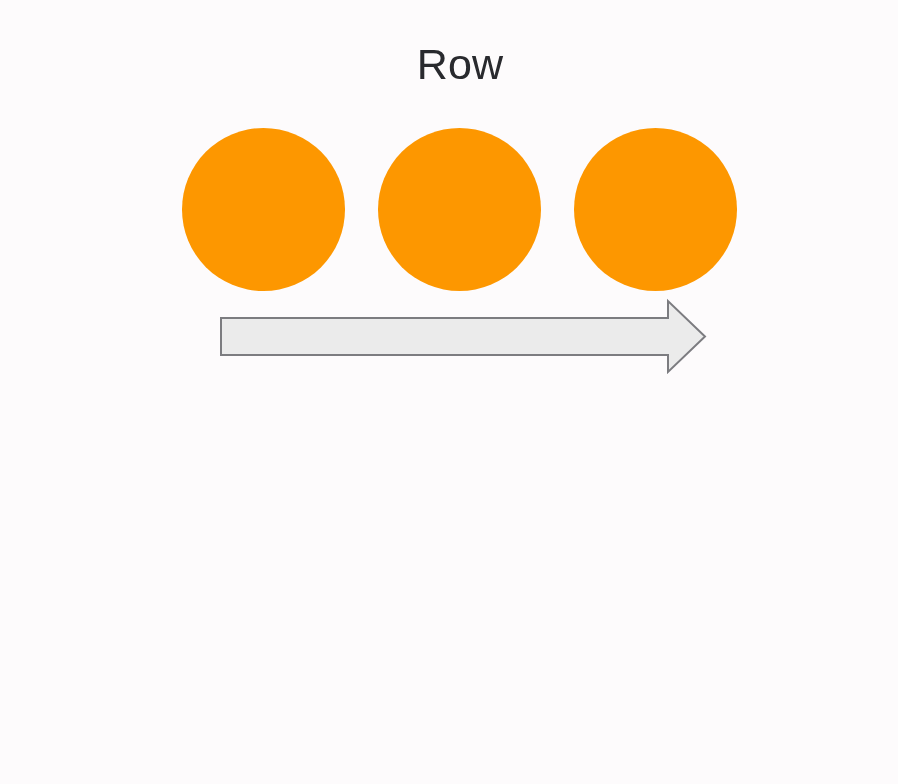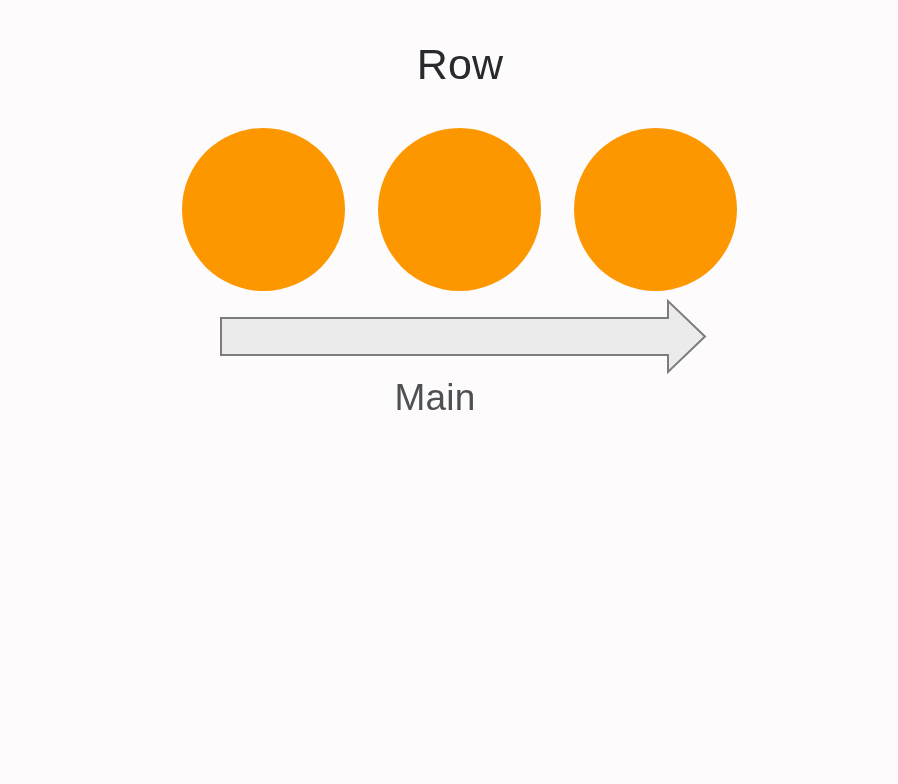--- a/index.html
+++ b/index.html
@@ -102,15 +102,14 @@
     <div class="item-circle" style="background: rgb(253, 151, 0);"></div>
     <div class="item-circle" style="background: rgb(253, 151, 0);"></div>
   </div>
 
   <div class="axis-arrow">
     <svg viewBox="0 0 500 86" xmlns="http://www.w3.org/2000/svg">
       <path d="M 7 24 L 454 24 L 454 7 L 491 42.5 L 454 78 L 454 61 L 7 61 Z" fill="#ebebeb" stroke="#7c7c80" stroke-width="2" stroke-linejoin="miter"></path>
     </svg>
   </div>
 
-  <div class="axis-label" style="color: rgb(79, 80, 84);">Main</div>
 
 </div>
 
 </body></html>

